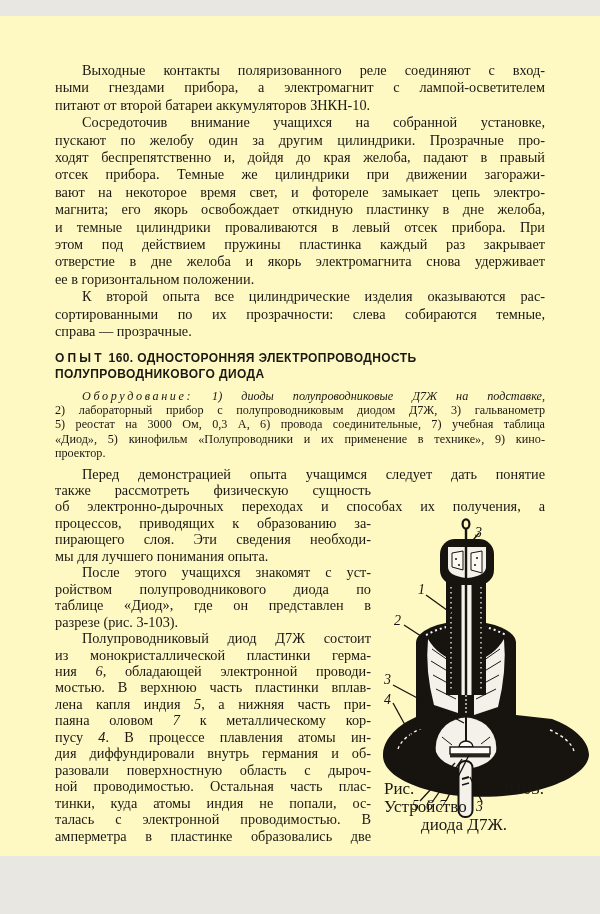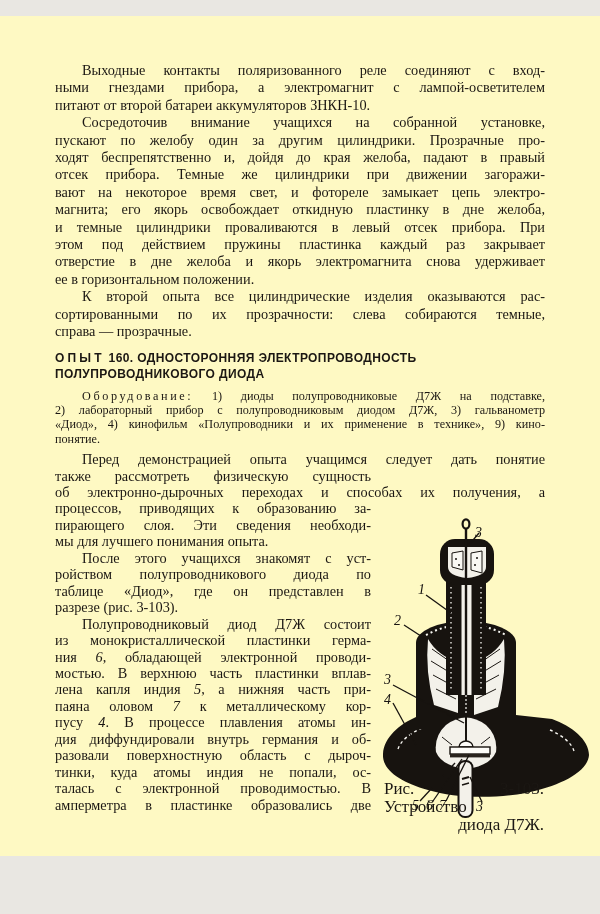--- a/index.html
+++ b/index.html
@@ -26,21 +26,21 @@
   .lsp{letter-spacing:2.6px;}
   .h .lsp{letter-spacing:3.2px;}
   i{font-style:italic;}
   .figure{position:absolute;left:378px;top:497px;width:218px;height:312px;}
   .flbl{font:italic 14px "Liberation Serif",serif;fill:#171411;}
   .caption{
     position:absolute;left:384px;top:764px;width:160px;
     font-size:17px;line-height:18px;color:#1b1713;
   }
   .caption .c1{text-align:justify;text-align-last:justify;}
-  .caption .c2{text-align:right;}
+  .caption .c2{text-align:center;}
   .pageno{
     position:absolute;left:55px;top:844px;width:490px;
     text-align:right;font-size:14.5px;color:#1b1713;
   }
 </style>
 </head>
 <body>
 
 <div class="page">
 
@@ -56,43 +56,45 @@
       <div class="line b s1 full jl">магнита; его якорь освобождает откидную пластинку в дне желоба,</div>
       <div class="line b s1 full jl">и темные цилиндрики проваливаются в левый отсек прибора. При</div>
       <div class="line b s1 full jl">этом под действием пружины пластинка каждый раз закрывает</div>
       <div class="line b s1 full jl">отверстие в дне желоба и якорь электромагнита снова удерживает</div>
       <div class="line b s1 full ll">ее в горизонтальном положении.</div>
       <div class="line b s1 full jl ind">К второй опыта все цилиндрические изделия оказываются рас-</div>
       <div class="line b s1 full jl">сортированными по их прозрачности: слева собираются темные,</div>
       <div class="line b s1 full ll">справа — прозрачные.</div>
       <div class="line h" style="margin-top: 9px;"><span class="lsp">ОПЫТ</span> 160. ОДНОСТОРОННЯЯ ЭЛЕКТРОПРОВОДНОСТЬ</div>
       <div class="line h">ПОЛУПРОВОДНИКОВОГО ДИОДА</div>
-      <div class="line e full jl ind" style="margin-top: 6px;"><span class="lsp">Оборудование:</span> 1) диоды полупроводниковые Д7Ж на подставке,</div>
+      <div class="line e full jl ind" style="margin-top: 6px; font-style: italic;"><span class="lsp">Оборудование:</span> 1) диоды полупроводниковые Д7Ж на подставке,</div>
       <div class="line e full jl">2) лабораторный прибор с полупроводниковым диодом Д7Ж, 3) гальванометр</div>
-      <div class="line e full jl">«Диод», 4) кинофильм «Полупроводники и их применение в технике», 9) кино-</div>
-      <div class="line e full ll">понятие.</div>
+      <div class="line e full jl">5) реостат на 3000 Ом, 0,3 А, 6) провода соединительные, 7) учебная таблица</div>
+      <div class="line e full jl">«Диод», 5) кинофильм «Полупроводники и их применение в технике», 9) кино-</div>
+      <div class="line e full ll">проектор.</div>
       <div class="line b s2 full jl ind" style="margin-top: 5px;">Перед демонстрацией опыта учащимся следует дать понятие</div>
       <div class="line b s2 nar jl">также рассмотреть физическую сущность</div>
       <div class="line b s2 full jl">об электронно-дырочных переходах и способах их получения, а</div>
       <div class="line b s2 nar jl">процессов, приводящих к образованию за-</div>
       <div class="line b s2 nar jl">пирающего слоя. Эти сведения необходи-</div>
       <div class="line b s2 nar ll">мы для лучшего понимания опыта.</div>
       <div class="line b s2 nar jl ind">После этого учащихся знакомят с уст-</div>
       <div class="line b s2 nar jl">ройством полупроводникового диода по</div>
       <div class="line b s2 nar jl">таблице «Диод», где он представлен в</div>
       <div class="line b s2 nar ll">разрезе (рис. 3-103).</div>
       <div class="line b s2 nar jl ind">Полупроводниковый диод Д7Ж состоит</div>
       <div class="line b s2 nar jl">из монокристаллической пластинки герма-</div>
       <div class="line b s2 nar jl">ния <i>6</i>, обладающей электронной проводи-</div>
       <div class="line b s2 nar jl">мостью. В верхнюю часть пластинки вплав-</div>
       <div class="line b s2 nar jl">лена капля индия <i>5</i>, а нижняя часть при-</div>
       <div class="line b s2 nar jl">паяна оловом <i>7</i> к металлическому кор-</div>
       <div class="line b s2 nar jl">пусу <i>4</i>. В процессе плавления атомы ин-</div>
       <div class="line b s2 nar jl">дия диффундировали внутрь германия и об-</div>
       <div class="line b s2 nar jl">разовали поверхностную область с дыроч-</div>
+      <div class="line b s2 nar jl">ной проводимостью. Остальная часть плас-</div>
       <div class="line b s2 nar jl">тинки, куда атомы индия не попали, ос-</div>
       <div class="line b s2 nar jl">талась с электронной проводимостью. В</div>
       <div class="line b s2 nar jl">амперметра в пластинке образовались две</div>
     </div>
 
   <div class="figure">
     <svg id="fig-svg" width="218" height="312" viewBox="0 0 218 312" xmlns="http://www.w3.org/2000/svg">
 
       <g>
         <path d="M38 204 C22 211 6 224 5 241 C4 257 22 269 50 277 C76 285 116 286 148 280

